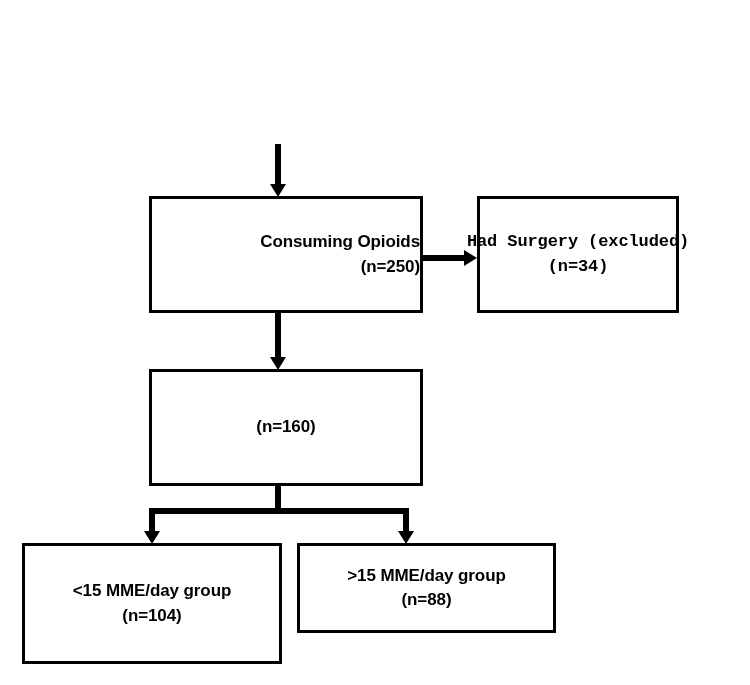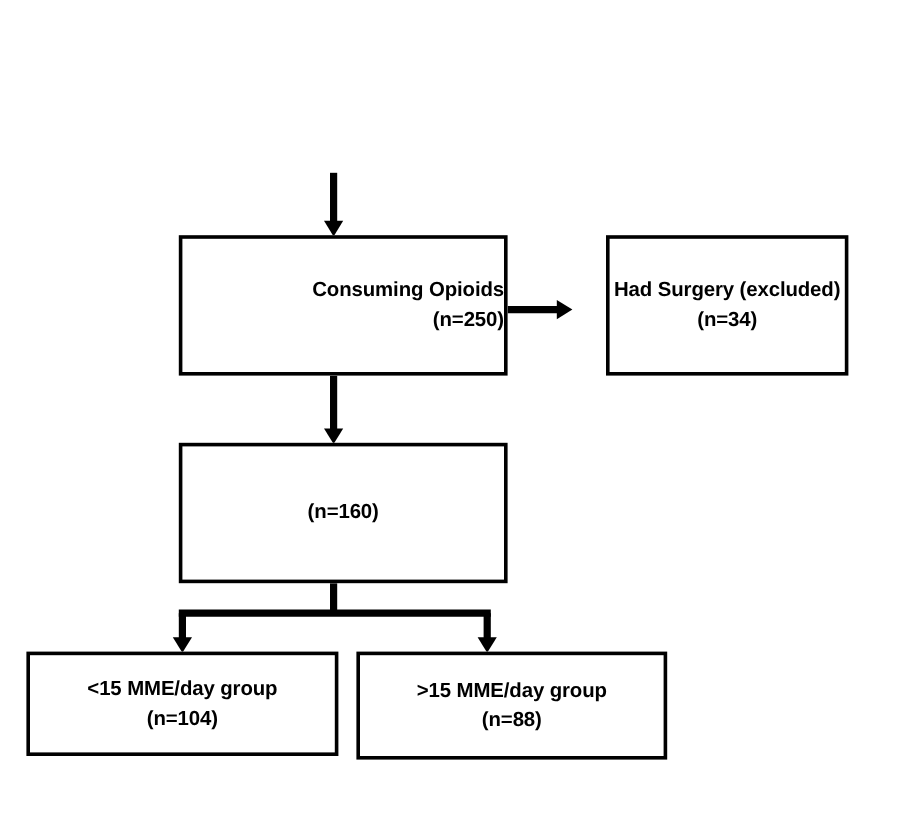--- a/index.html
+++ b/index.html
@@ -39,23 +39,23 @@
     color: #000000;
     font-size: 17px;
     font-weight: bold;
     line-height: 1.42;
     letter-spacing: -0.1px;
     white-space: nowrap;
   }
   
   #node-all-patients   { left: 149px; top: 24px;  width: 274px; height: 120px; }
   #node-consuming      { left: 149px; top: 196px; width: 274px; height: 117px; align-items: flex-end; }
-  #node-had-surgery    { left: 505px; top: 196px; width: 202px; height: 117px; }
+  #node-had-surgery    { left: 477px; top: 196px; width: 202px; height: 117px; font-family: Liberation Mono, monospace; }
   #node-study-pop      { left: 149px; top: 369px; width: 274px; height: 117px; }
-  #node-low-mme        { left: 22px;  top: 543px; width: 260px; height: 87px; }
+  #node-low-mme        { left: 22px;  top: 543px; width: 260px; height: 121px; }
   #node-high-mme       { left: 297px; top: 543px; width: 259px; height: 90px; }
 </style>
 </head>
 <body>
 
 <div id="flowchart-root">
 
   <svg id="flow-svg" viewBox="0 0 750 685" xmlns="http://www.w3.org/2000/svg">
     <defs>
       <marker id="arrow-down" markerWidth="10" markerHeight="9" refX="5" refY="8.5" orient="auto-start-reverse" markerUnits="userSpaceOnUse">

